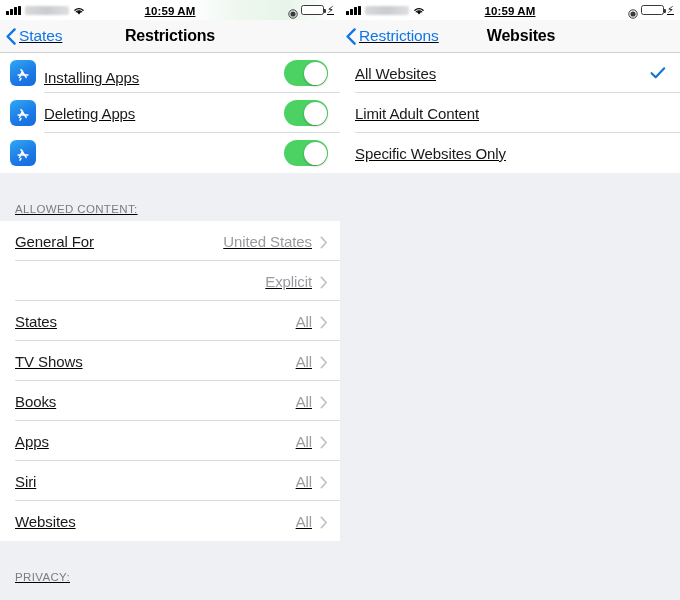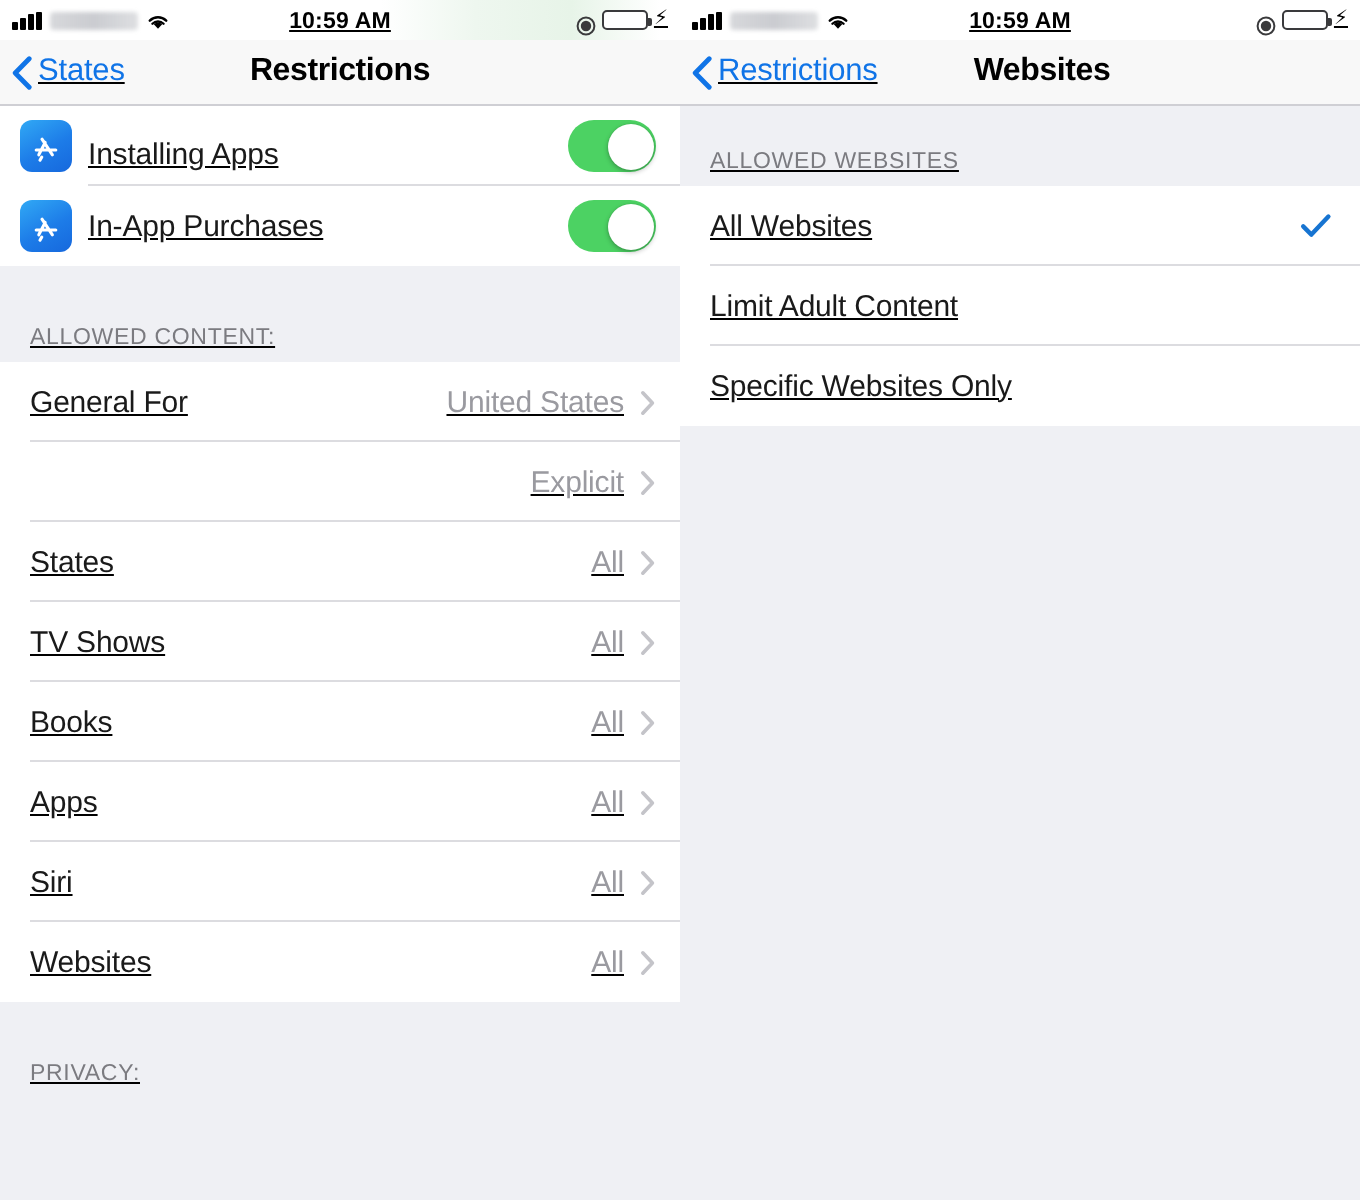--- a/index.html
+++ b/index.html
@@ -192,29 +192,42 @@
             </svg>
           </span>
           <span class="row-label">Installing Apps</span>
           <span class="row-spacer"></span>
           <span class="switch">
               <span class="knob"></span>
             </span>
           <span class="sep"></span>
         </div>
 
+        <div class="row toggle-row">
+          <span class="appicon">
+            <svg width="17" height="17" viewBox="0 0 17 17">
+              <path d="M4.4 12.4 L7.6 6.2 M6.0 4.6 L11.2 12.4 M3.1 10.0 L12.9 10.0" stroke="#fff" stroke-width="1.55" stroke-linecap="round" fill="none"></path>
+              <path d="M5.9 13.5 L5.0 15.1" stroke="#fff" stroke-width="1.55" stroke-linecap="round" fill="none"></path>
+            </svg>
+          </span>
+          <span class="row-label">Deleting Apps</span>
+          <span class="row-spacer"></span>
+          <span class="switch">
+              <span class="knob"></span>
+            </span>
+          <span class="sep"></span>
+        </div>
 
         <div class="row toggle-row last">
           <span class="appicon">
             <svg width="17" height="17" viewBox="0 0 17 17">
               <path d="M4.4 12.4 L7.6 6.2 M6.0 4.6 L11.2 12.4 M3.1 10.0 L12.9 10.0" stroke="#fff" stroke-width="1.55" stroke-linecap="round" fill="none"></path>
               <path d="M5.9 13.5 L5.0 15.1" stroke="#fff" stroke-width="1.55" stroke-linecap="round" fill="none"></path>
             </svg>
           </span>
-          <span class="row-label">In-App Purchases</span>
           <span class="row-spacer"></span>
           <span class="switch">
               <span class="knob"></span>
             </span>
         </div>
       </div>
 
       <div class="group-hdr" style="height:48px;">ALLOWED CONTENT:</div>
 
       <div class="group">
@@ -360,21 +373,20 @@
           <svg width="10" height="17" viewBox="0 0 10 17">
             <path d="M8.6 1.4 L1.6 8.5 L8.6 15.6" stroke="#1074e7" stroke-width="2.4" fill="none" stroke-linecap="round" stroke-linejoin="round"></path>
           </svg>
         </span>
         <span class="nav-back-label">Restrictions</span>
       </div>
       <div class="nav-title">Websites</div>
     </div>
 
     <div class="scroll">
-      <div class="group-hdr" style="height:40px;">ALLOWED WEBSITES</div>
 
       <div class="group">
 
         <div class="row row-check">
           <span class="row-label">All Websites</span>
           <span class="row-spacer"></span>
           <span class="check">
             <svg width="16" height="14" viewBox="0 0 16 14">
               <path d="M1.6 7.2 L5.7 11.3 L14.2 2.3" stroke="#1774d1" stroke-width="2.2" fill="none" stroke-linecap="round" stroke-linejoin="round"></path>
             </svg>

